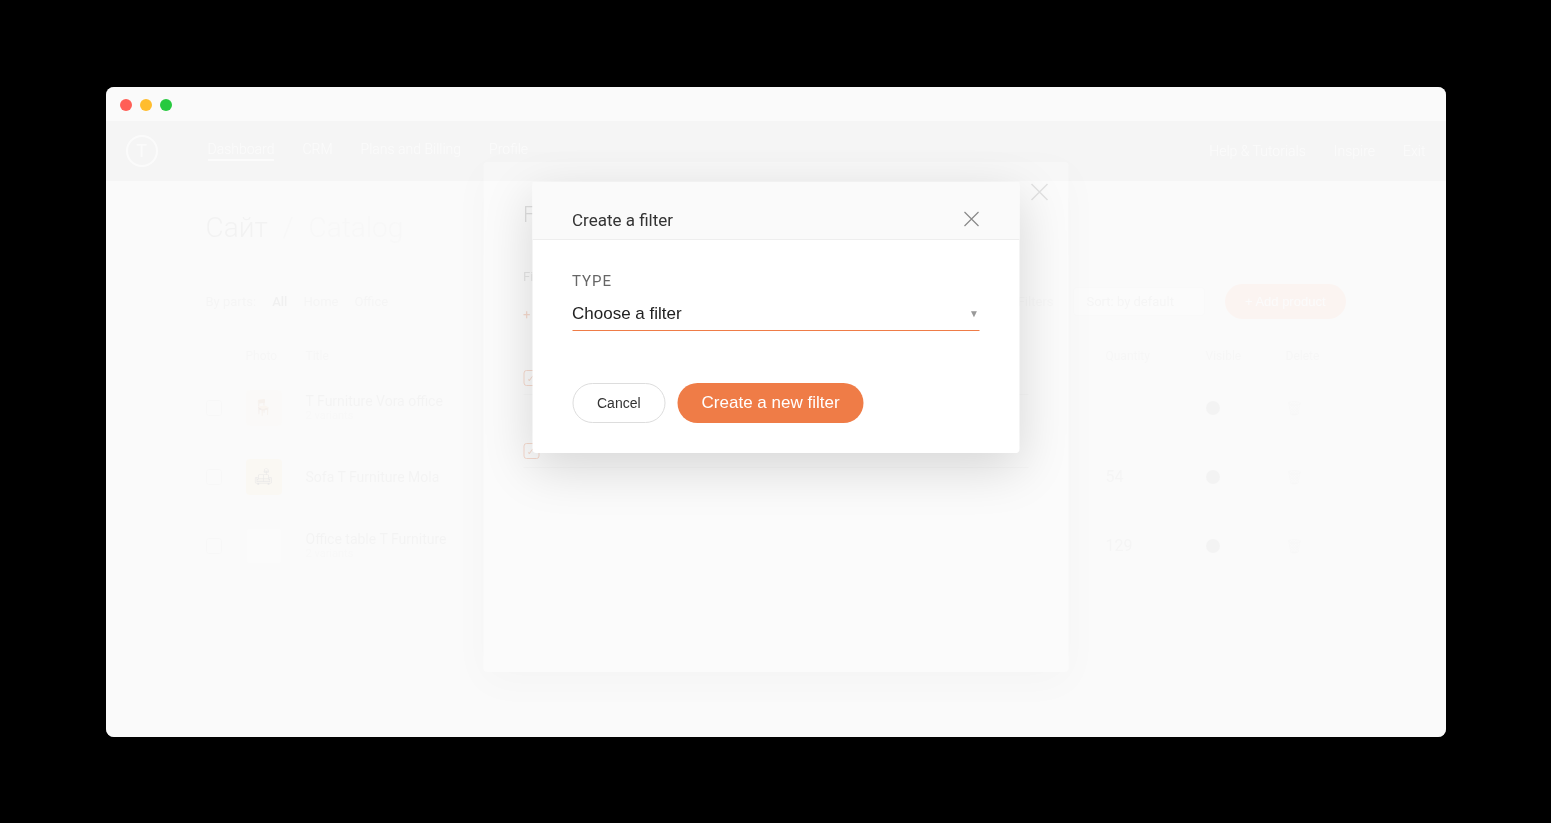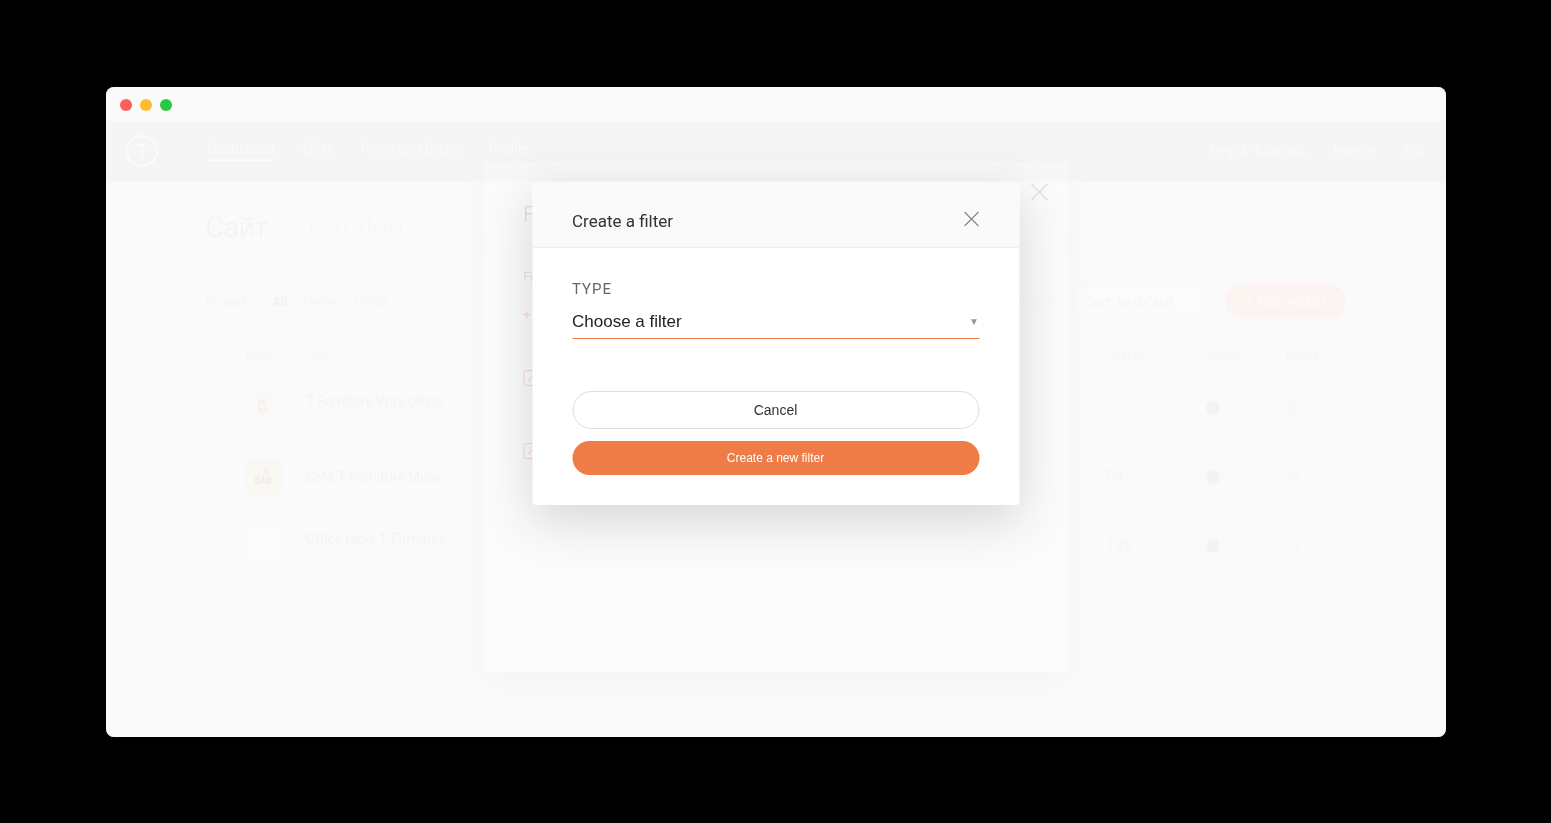--- a/index.html
+++ b/index.html
@@ -298,25 +298,25 @@
       left: 50%;
       transform: translateX(-50%);
       width: 487px;
       background: #fff;
       border-radius: 4px;
       box-shadow: 0 15px 50px rgba(0,0,0,0.15);
       z-index: 30;
     }
     
     .front-modal-header {
-      padding: 28px 40px 16px;
+      padding: 28px 40px 8px;
       border-bottom: 1px solid #eee;
       display: flex;
       justify-content: space-between;
-      align-items: flex-end;
+      align-items: flex-start;
       background: #fafafa;
     }
     
     .front-modal-title {
       font-size: 17px;
       color: #333;
       font-weight: 400;
     }
     
     .front-modal-close {
@@ -360,41 +360,40 @@
     }
     
     .select-arrow {
       color: #999;
       font-size: 10px;
     }
     
     .front-modal-footer {
       padding: 20px 40px 30px;
       display: flex;
-      justify-content: space-between;
+      justify-content: flex-start;
       gap: 12px;
-      flex-direction: column;
     }
     
     .btn-cancel {
       background: #fff;
       border: 1px solid #ddd;
       border-radius: 22px;
       padding: 10px 24px;
       font-size: 14px;
       color: #333;
       cursor: pointer;
     }
     
     .btn-create {
       background: #ef7c47;
       border: none;
       border-radius: 22px;
       padding: 10px 24px;
-      font-size: 12px;
+      font-size: 17px;
       color: #fff;
       cursor: pointer;
     }
     
     .faded {
       opacity: 0.25;
     }
   </style>
 </head>
 <body>

